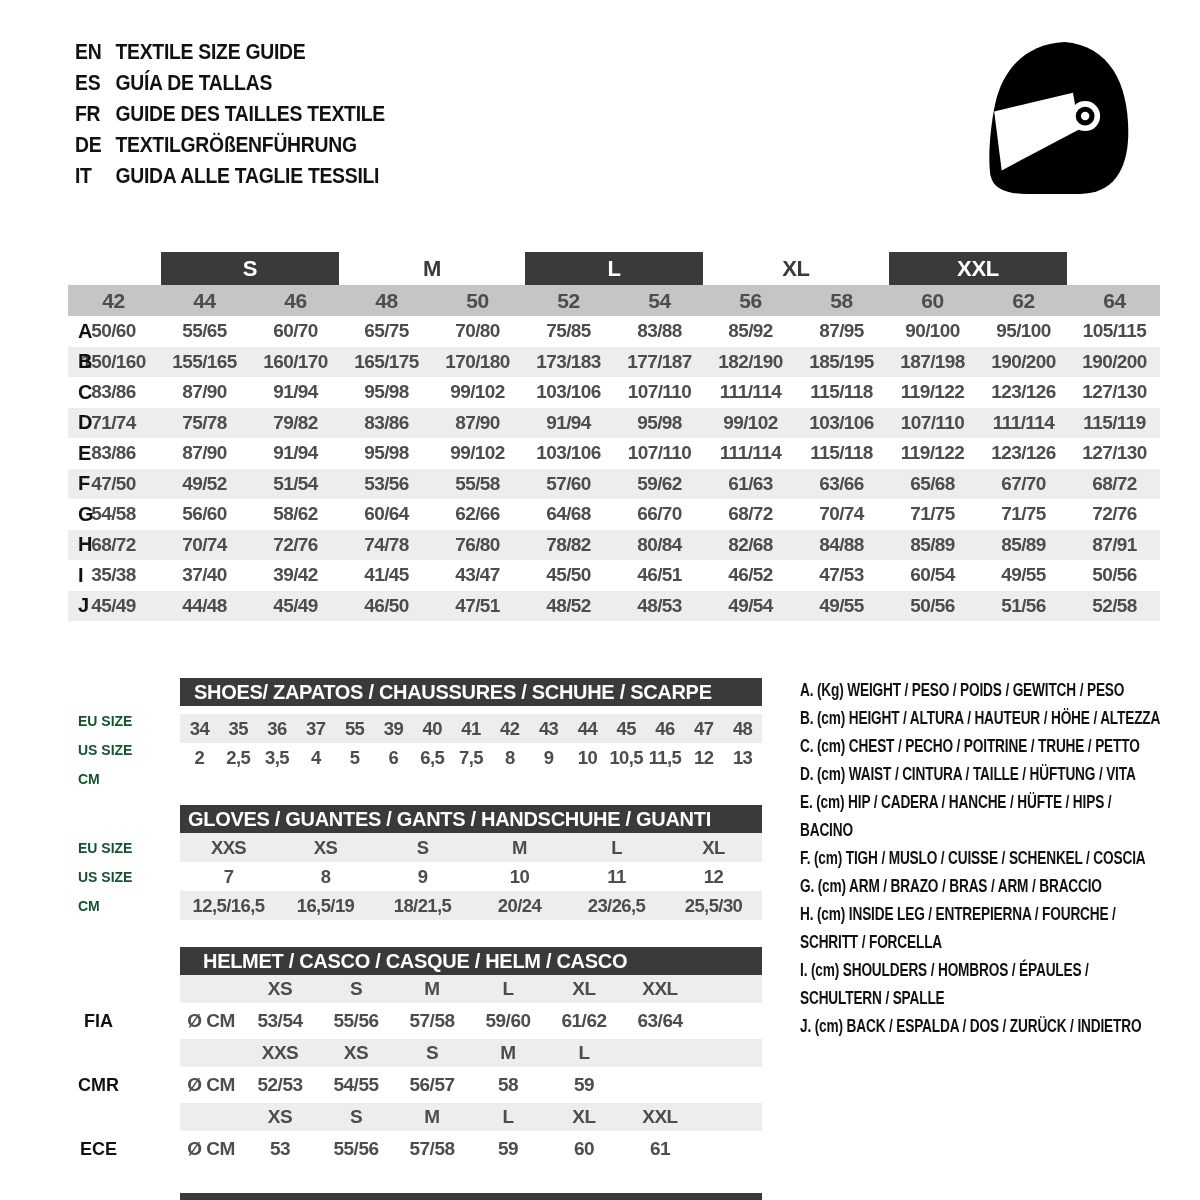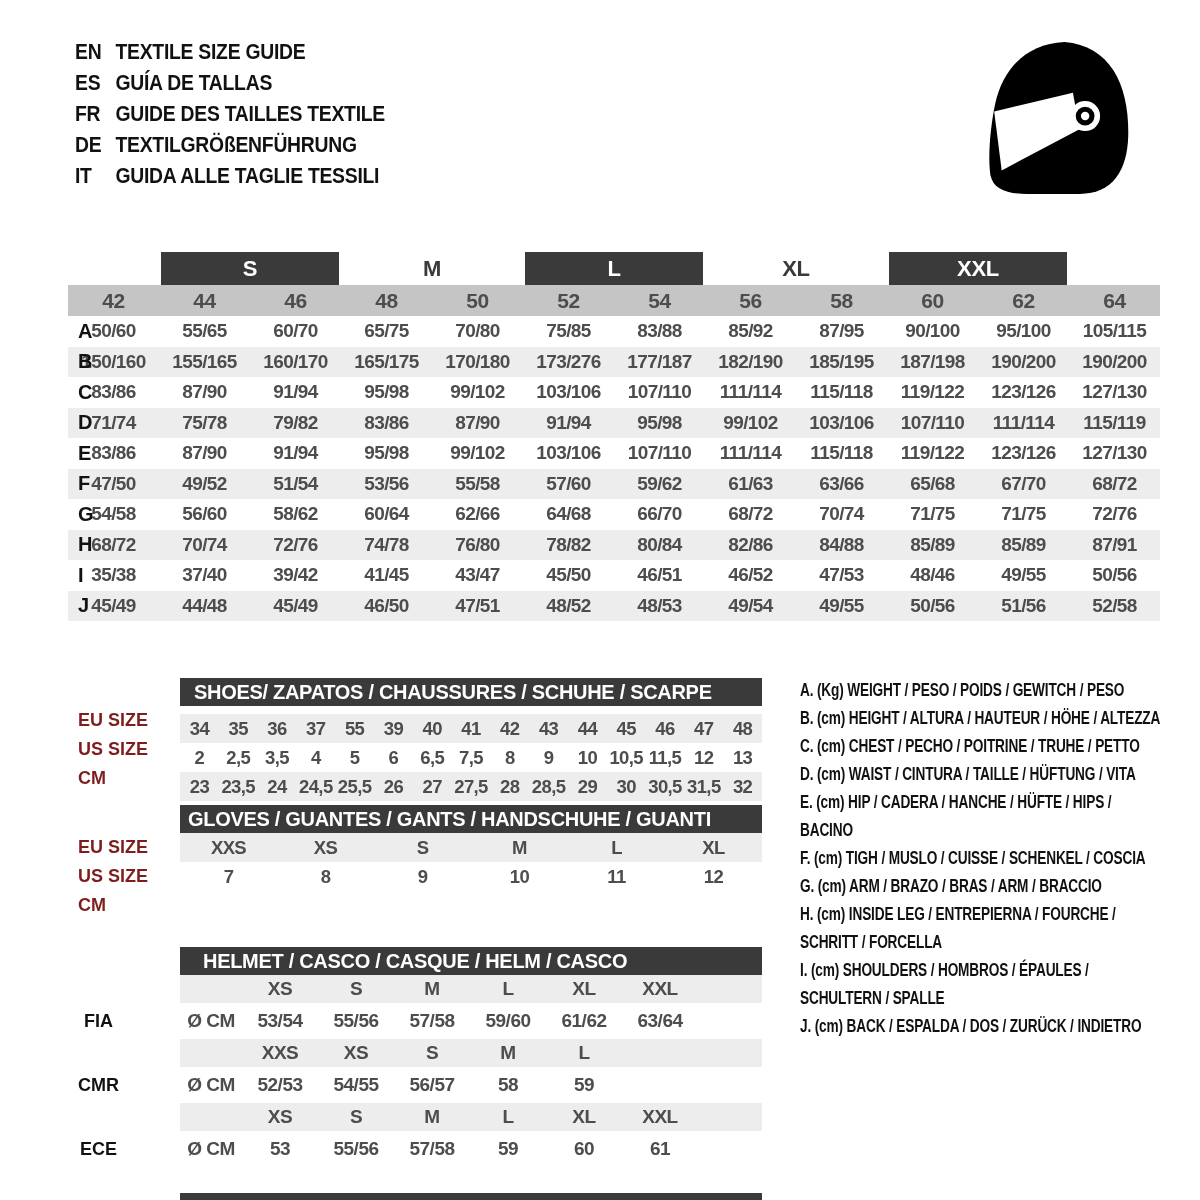--- a/index.html
+++ b/index.html
@@ -37,21 +37,21 @@
   #shoes-rows{top:706px;margin-top:8px;}
   #gloves-rows{top:833px;}
   .srow{display:grid;height:29px;}
   .srow.cols15{grid-template-columns:repeat(15,1fr);}
   .srow.cols6{grid-template-columns:repeat(6,1fr);}
   .srow.gray{background:#ededed;}
   .scell{display:flex;align-items:center;justify-content:center;font-size:18.5px;color:#4d4d4d;letter-spacing:-.6px;white-space:nowrap;}
   .labels-abs{position:absolute;left:78px;}
   #shoes-labels{top:706px;}
   #gloves-labels{top:833px;}
-  .side-label{height:29px;display:flex;align-items:center;font-size:18px;color:#7f1d1d;white-space:nowrap;}
+  .side-label{height:29px;display:flex;align-items:center;font-size:14px;color:#14532d;white-space:nowrap;}
   
   #helmet-rows{position:absolute;left:180px;top:975px;width:582px;}
   .hrow{display:grid;grid-template-columns:62px repeat(6,76px);}
   .hrow.gray{background:#ededed;height:28px;}
   .hrow.white{height:36px;}
   .hcell{display:flex;align-items:center;justify-content:center;font-size:19px;color:#4d4d4d;letter-spacing:-.5px;white-space:nowrap;}
   #helmet-labels{position:absolute;left:78px;top:975px;}
   .hlabel{height:64px;display:flex;align-items:flex-end;justify-content:center;}
   .hlabel span{line-height:36px;font-size:18px;color:#111;display:block;height:36px;display:flex;align-items:center;}
   
@@ -132,21 +132,21 @@
         <div class="dval">95/100</div>
         <div class="dval">105/115</div>
       </div>
       <div class="drow stripe">
         <div class="rletter">B</div>
         <div class="dval">150/160</div>
         <div class="dval">155/165</div>
         <div class="dval">160/170</div>
         <div class="dval">165/175</div>
         <div class="dval">170/180</div>
-        <div class="dval">173/276</div>
+        <div class="dval">173/183</div>
         <div class="dval">177/187</div>
         <div class="dval">182/190</div>
         <div class="dval">185/195</div>
         <div class="dval">187/198</div>
         <div class="dval">190/200</div>
         <div class="dval">190/200</div>
       </div>
       <div class="drow">
         <div class="rletter">C</div>
         <div class="dval">83/86</div>
@@ -224,38 +224,38 @@
       </div>
       <div class="drow stripe">
         <div class="rletter">H</div>
         <div class="dval">68/72</div>
         <div class="dval">70/74</div>
         <div class="dval">72/76</div>
         <div class="dval">74/78</div>
         <div class="dval">76/80</div>
         <div class="dval">78/82</div>
         <div class="dval">80/84</div>
-        <div class="dval">82/86</div>
+        <div class="dval">82/68</div>
         <div class="dval">84/88</div>
         <div class="dval">85/89</div>
         <div class="dval">85/89</div>
         <div class="dval">87/91</div>
       </div>
       <div class="drow">
         <div class="rletter">I</div>
         <div class="dval">35/38</div>
         <div class="dval">37/40</div>
         <div class="dval">39/42</div>
         <div class="dval">41/45</div>
         <div class="dval">43/47</div>
         <div class="dval">45/50</div>
         <div class="dval">46/51</div>
         <div class="dval">46/52</div>
         <div class="dval">47/53</div>
-        <div class="dval">48/46</div>
+        <div class="dval">60/54</div>
         <div class="dval">49/55</div>
         <div class="dval">50/56</div>
       </div>
       <div class="drow stripe">
         <div class="rletter">J</div>
         <div class="dval">45/49</div>
         <div class="dval">44/48</div>
         <div class="dval">45/49</div>
         <div class="dval">46/50</div>
         <div class="dval">47/51</div>
@@ -306,37 +306,20 @@
       <div class="scell">6,5</div>
       <div class="scell">7,5</div>
       <div class="scell">8</div>
       <div class="scell">9</div>
       <div class="scell">10</div>
       <div class="scell">10,5</div>
       <div class="scell">11,5</div>
       <div class="scell">12</div>
       <div class="scell">13</div>
     </div>
-    <div class="srow cols15 gray">
-      <div class="scell">23</div>
-      <div class="scell">23,5</div>
-      <div class="scell">24</div>
-      <div class="scell">24,5</div>
-      <div class="scell">25,5</div>
-      <div class="scell">26</div>
-      <div class="scell">27</div>
-      <div class="scell">27,5</div>
-      <div class="scell">28</div>
-      <div class="scell">28,5</div>
-      <div class="scell">29</div>
-      <div class="scell">30</div>
-      <div class="scell">30,5</div>
-      <div class="scell">31,5</div>
-      <div class="scell">32</div>
-    </div>
   </div>
 
 <div class="section-bar" id="gloves-bar">
   <span>GLOVES / GUANTES / GANTS / HANDSCHUHE / GUANTI</span>
 </div>
 <div class="labels-abs" id="gloves-labels">
     <div class="side-label">EU SIZE</div>
     <div class="side-label">US SIZE</div>
     <div class="side-label">CM</div>
   </div>
@@ -349,20 +332,28 @@
       <div class="scell">L</div>
       <div class="scell">XL</div>
     </div>
     <div class="srow cols6">
       <div class="scell">7</div>
       <div class="scell">8</div>
       <div class="scell">9</div>
       <div class="scell">10</div>
       <div class="scell">11</div>
       <div class="scell">12</div>
+    </div>
+    <div class="srow cols6 gray">
+      <div class="scell">12,5/16,5</div>
+      <div class="scell">16,5/19</div>
+      <div class="scell">18/21,5</div>
+      <div class="scell">20/24</div>
+      <div class="scell">23/26,5</div>
+      <div class="scell">25,5/30</div>
     </div>
   </div>
 
 <div class="section-bar" id="helmet-bar">
   <span>HELMET / CASCO / CASQUE / HELM / CASCO</span>
 </div>
 <div id="helmet-labels">
     <div class="hlabel">
       <span>FIA</span>
     </div>

